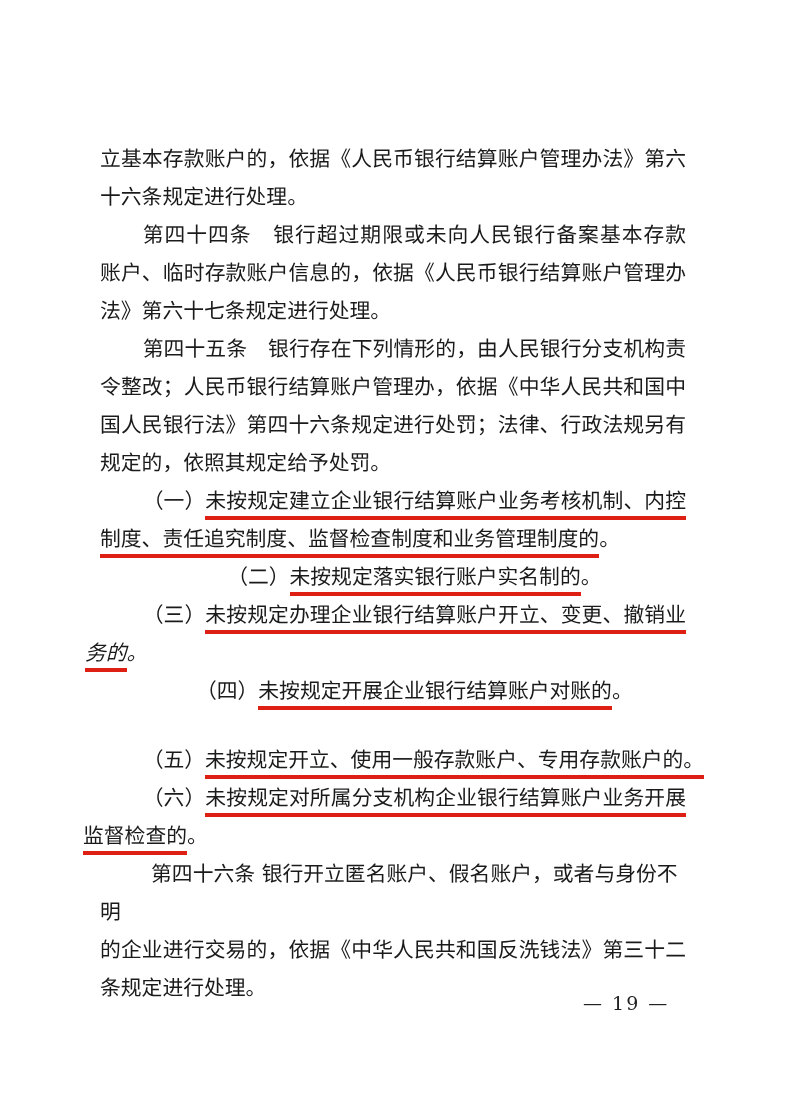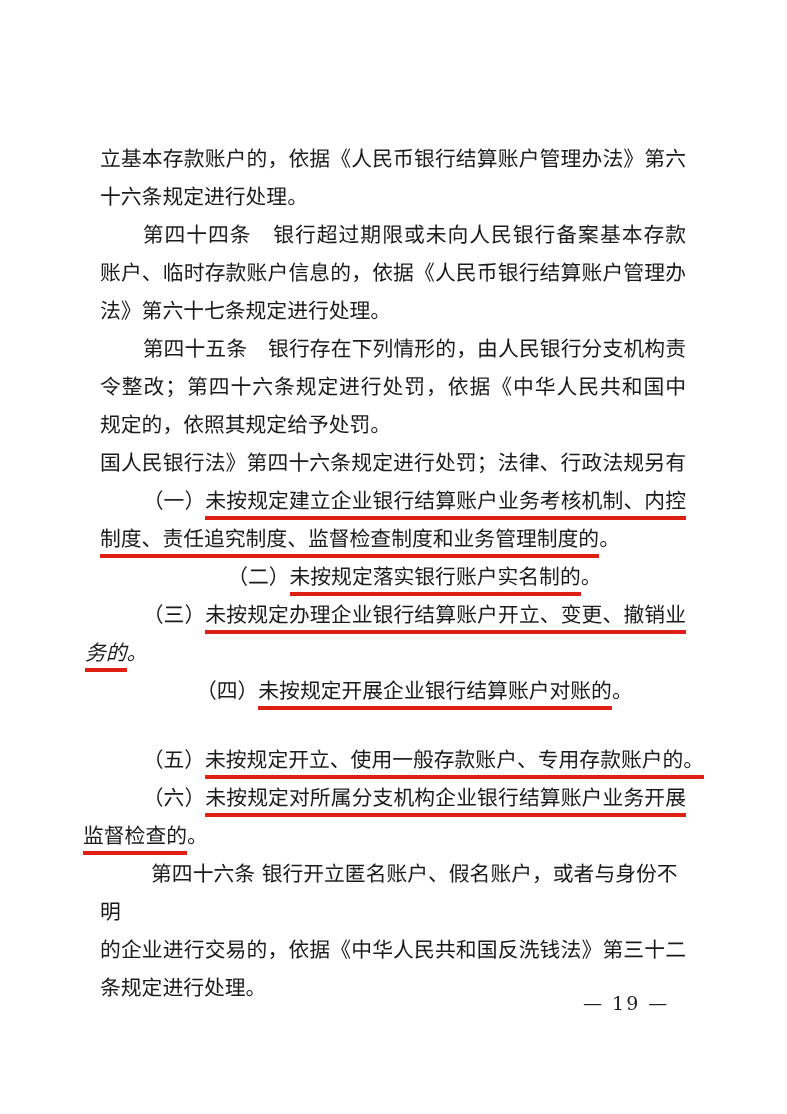--- a/index.html
+++ b/index.html
@@ -57,23 +57,23 @@
 <body>
 
 <div class="page">
   <div class="text-block">
       <div class="line fill"><span class="run">立基本存款账户的，依据《人民币银行结算账户管理办法》第六</span></div>
       <div class="line"><span class="run">十六条规定进行处理。</span></div>
       <div class="line fill indent"><span class="run">第四十四条　银行超过期限或未向人民银行备案基本存款</span></div>
       <div class="line fill"><span class="run">账户、临时存款账户信息的，依据《人民币银行结算账户管理办</span></div>
       <div class="line"><span class="run">法》第六十七条规定进行处理。</span></div>
       <div class="line fill indent"><span class="run">第四十五条　银行存在下列情形的，由人民银行分支机构责</span></div>
-      <div class="line fill"><span class="run">令整改；第四十六条规定进行处罚，依据《中华人民共和国中</span></div>
+      <div class="line fill"><span class="run">令整改；人民币银行结算账户管理办，依据《中华人民共和国中</span></div>
+      <div class="line fill"><span class="run">国人民银行法》第四十六条规定进行处罚；法律、行政法规另有</span></div>
       <div class="line"><span class="run">规定的，依照其规定给予处罚。</span></div>
-      <div class="line fill"><span class="run">国人民银行法》第四十六条规定进行处罚；法律、行政法规另有</span></div>
       <div class="line fill indent"><span class="run">（一）</span><span class="run u">未按规定建立企业银行结算账户业务考核机制、内控</span></div>
       <div class="line"><span class="run u">制度、责任追究制度、监督检查制度和业务管理制度的</span><span class="run">。</span></div>
       <div class="line indent"><span class="run">（二）</span><span class="run u">未按规定落实银行账户实名制的</span><span class="run">。</span></div>
       <div class="line fill indent"><span class="run">（三）</span><span class="run u">未按规定办理企业银行结算账户开立、变更、撤销业</span></div>
       <div class="line"><span class="run u">务的</span><span class="run">。</span></div>
       <div class="line indent"><span class="run">（四）</span><span class="run u">未按规定开展企业银行结算账户对账的</span><span class="run">。</span></div>
       <div class="line indent nowrap"><span class="run">（五）</span><span class="run u">未按规定开立、使用一般存款账户、专用存款账户的。</span></div>
       <div class="line fill indent"><span class="run">（六）</span><span class="run u">未按规定对所属分支机构企业银行结算账户业务开展</span></div>
       <div class="line"><span class="run u">监督检查的</span><span class="run">。</span></div>
       <div class="line fill indent"><span class="run">第四十六条 银行开立匿名账户、假名账户，或者与身份不明</span></div>

